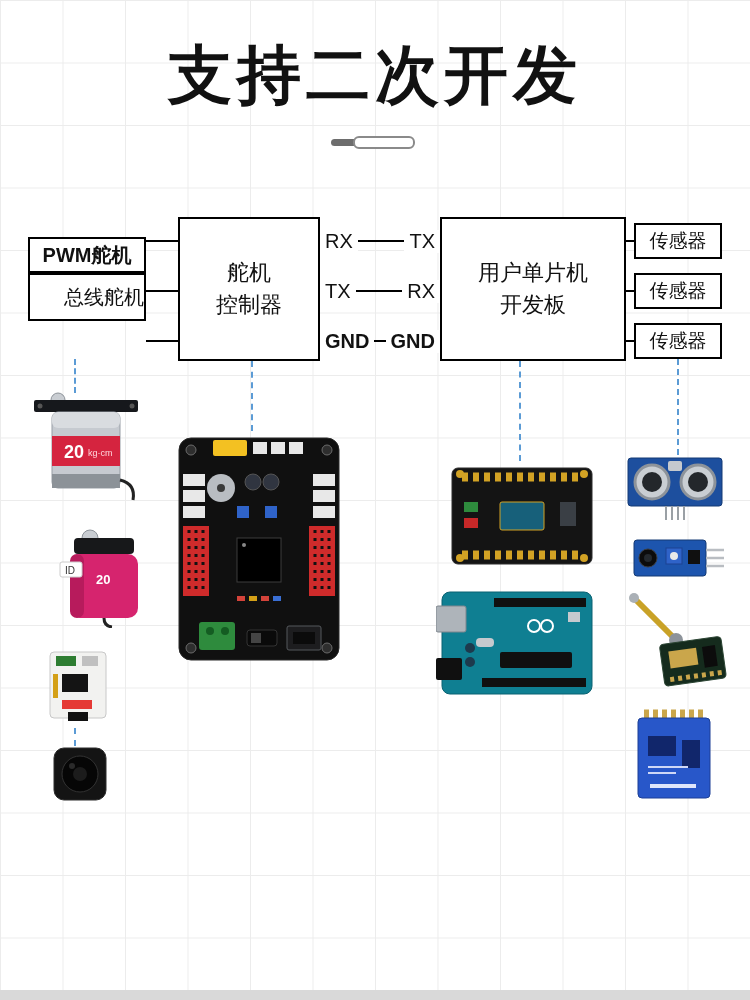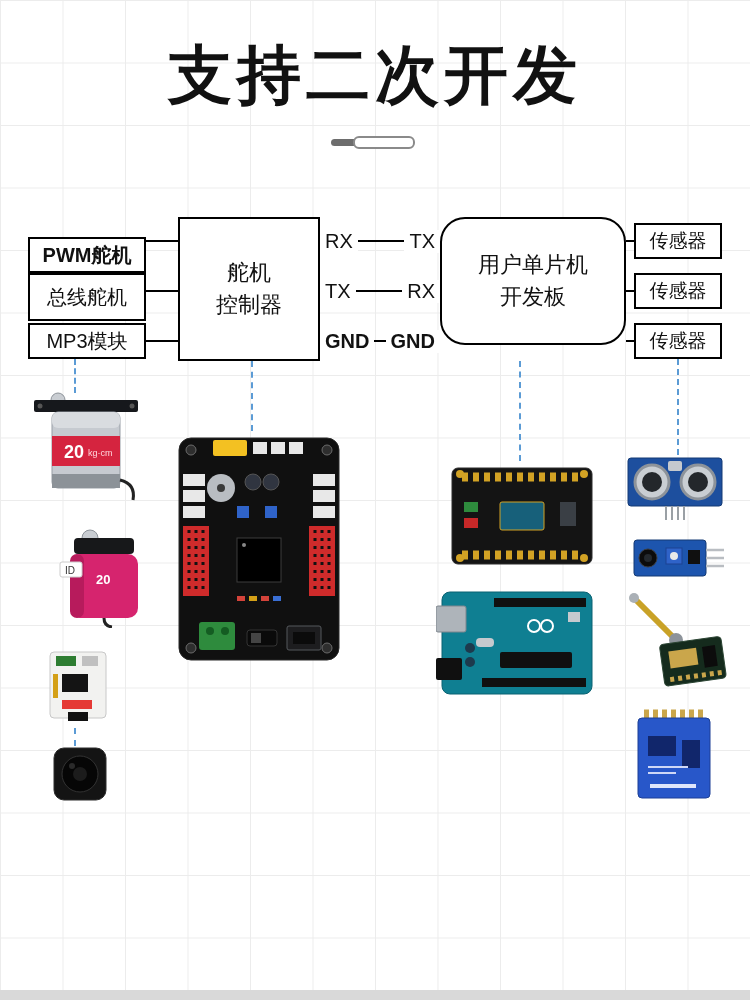--- a/index.html
+++ b/index.html
@@ -44,25 +44,22 @@
   <div class="title">支持二次开发</div>
 
   <div class="title-underline">
     <div class="u-fill"></div>
     <div class="u-outline"></div>
   </div>
 
   <div class="dbox" style="left:28px;top:237px;width:118px;height:36px;font-weight:bold;">
       <span>PWM舵机</span>
     </div>
-  <div class="dbox" style="left:28px;top:273px;width:118px;height:48px;">
+  <div class="dbox" style="left:28px;top:273px;width:118px;height:48px;justify-content:flex-end;">
       <span>总线舵机</span>
-    </div>
-  <div class="dbox" style="left:28px;top:323px;width:118px;height:36px;">
-      <span>MP3模块</span>
     </div>
 
   <div class="hline" style="left:146px;top:240px;width:32px;"></div>
   <div class="hline" style="left:146px;top:290px;width:32px;"></div>
   <div class="hline" style="left:146px;top:340px;width:32px;"></div>
 
   <div class="dbox bigbox" style="left:178px;top:217px;width:142px;height:144px;">
     <span>舵机</span>
     <span>控制器</span>
   </div>
@@ -73,21 +70,21 @@
   </div>
   <div class="sigrow" style="top:275px;">
     <span>TX</span>
     <span>RX</span>
   </div>
   <div class="sigrow" style="top:325px;font-weight:bold;">
     <span>GND</span>
     <span>GND</span>
   </div>
 
-  <div class="dbox bigbox" style="left:440px;top:217px;width:186px;height:128px;border-radius:25px;">
+  <div class="dbox bigbox" style="left:440px;top:217px;width:186px;height:144px;">
     <span>用户单片机</span>
     <span>开发板</span>
   </div>
 
   <div class="hline" style="left:626px;top:240px;width:8px;"></div>
   <div class="hline" style="left:626px;top:290px;width:8px;"></div>
   <div class="hline" style="left:626px;top:340px;width:8px;"></div>
 
   <div class="dbox" style="left:634px;top:223px;width:88px;height:36px;font-size:19px;">
       <span>传感器</span>

